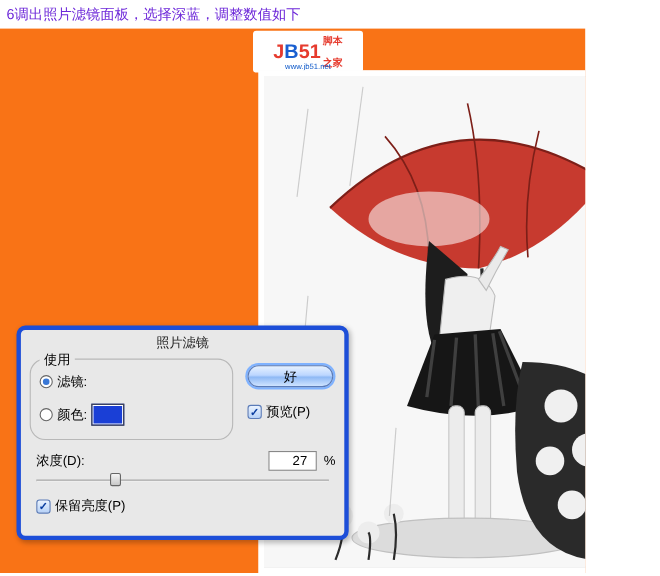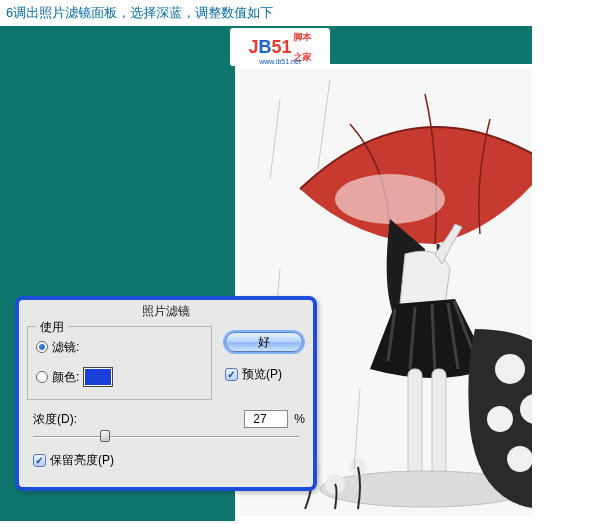--- a/index.html
+++ b/index.html
@@ -1,45 +1,45 @@
 <!DOCTYPE html>
 <html><head>
 <meta charset="utf-8">
 <style>
   * { box-sizing: border-box; margin: 0; padding: 0; }
   body { font-family: "Microsoft YaHei", "PingFang SC", sans-serif; font-size: 12px; background: #fff; width: 600px; }
-  .caption { padding: 4px 6px; font-size: 13px; color: #0369a1; }
-  .canvas-area { position: relative; width: 532px; height: 495px; background: #0f766e; overflow: hidden; }
+  .caption { padding: 4px 6px; font-size: 13px; color: #6d28d9; }
+  .canvas-area { position: relative; width: 532px; height: 495px; background: #f97316; overflow: hidden; }
   .logo { position: absolute; left: 230px; top: 2px; width: 100px; height: 38px; background: #fff; border-radius: 3px; display: flex; align-items: center; justify-content: center; }
   .logo-main { font-weight: 900; font-size: 18px; }
   .logo-j { color: #e63b2e; }
   .logo-b { color: #1a5fd0; }
   .logo-51 { color: #e63b2e; }
   .logo-side { display: flex; flex-direction: column; font-size: 9px; line-height: 10px; color: #e63b2e; margin-left: 2px; font-weight: 700; gap: 10px; }
   .logo-url { position: absolute; bottom: 1px; left: 6px; right: 6px; font-size: 7px; color: #0a56c8; text-align: center; }
   .artwork { position: absolute; left: 235px; top: 38px; width: 355px; height: 457px; background: #fcfcfc; border: 5px solid #fff; box-shadow: inset 0 0 0 1px #d0d0d0; }
   .art-svg { width: 100%; height: 100%; display: block; }
   .dialog { position: absolute; left: 15px; top: 270px; width: 302px; height: 195px; background: #e8e8e8; border: 4px solid #1d4ed8; border-radius: 8px; box-shadow: 2px 2px 5px rgba(0,0,0,0.25); }
   .dialog-title { text-align: center; font-size: 12px; padding: 3px 0 4px; color: #222; }
   .dialog-body { position: relative; padding: 2px 8px 6px; }
-  .fieldset { border: 1px solid #b8b8b8; border-radius: 0; padding: 8px 8px 10px; width: 185px; position: relative; }
+  .fieldset { border: 1px solid #b8b8b8; border-radius: 14px; padding: 8px 8px 10px; width: 185px; position: relative; }
   .legend { position: absolute; top: -8px; left: 8px; background: #e8e8e8; padding: 0 4px; font-size: 12px; }
   .row { display: flex; align-items: center; height: 24px; margin-bottom: 6px; gap: 4px; }
   .radio { width: 12px; height: 12px; border: 1px solid #666; border-radius: 50%; display: inline-flex; align-items: center; justify-content: center; background: #fff; }
   .radio.checked::after { content: ""; width: 6px; height: 6px; border-radius: 50%; background: #3a78d6; }
   .select { flex: 1; height: 20px; background: #fff; border: 1px solid #7a7a7a; border-radius: 3px; display: flex; align-items: center; padding: 0 18px 0 6px; position: relative; font-size: 12px; box-shadow: inset 0 1px 0 #fff; }
   .select-arrows { position: absolute; right: 2px; top: 1px; bottom: 1px; width: 14px; background: linear-gradient(#a9c4ef,#6f9be0); border-radius: 2px; display: flex; flex-direction: column; align-items: center; justify-content: center; font-size: 7px; color: #253a6f; line-height: 6px; }
   .swatch { width: 30px; height: 20px; border: 1px solid #444; box-shadow: inset 0 0 0 1px #fff; }
   .btns { position: absolute; right: 10px; top: 8px; width: 78px; display: flex; flex-direction: column; gap: 6px; align-items: stretch; }
   .aqua-btn { height: 20px; border-radius: 10px; border: 1px solid #5a7bb8; background: linear-gradient(#e6f1ff 0%,#bcd6ff 45%,#8fb9f5 55%,#cfe4ff 100%); font-size: 12px; color: #000; display: flex; align-items: center; justify-content: center; cursor: pointer; }
   .aqua-btn.default { box-shadow: 0 0 0 2px #7fb2ff; }
   .checkbox { width: 13px; height: 13px; border: 1px solid #5a7bb8; border-radius: 3px; background: linear-gradient(#eaf3ff,#b6d1f7); display: inline-flex; align-items: center; justify-content: center; font-size: 10px; color: #0b3ea0; font-weight: 700; }
   .preview-row { display: flex; align-items: center; gap: 4px; margin-top: 8px; }
   .density-row { display: flex; align-items: center; gap: 6px; margin: 10px 0 2px 6px; }
-  .density-input { width: 44px; height: 18px; background: #fff; border: 1px solid #888; padding: 0 8px; font-size: 12px; text-align: left; }
+  .density-input { width: 44px; height: 18px; background: #fff; border: 1px solid #888; padding: 0 8px; font-size: 12px; text-align: right; }
   .slider-wrap { margin: 0 6px; height: 14px; position: relative; }
   .slider-track { position: absolute; top: 6px; left: 0; right: 0; height: 2px; background: #9a9a9a; border-bottom: 1px solid #fff; }
   .slider-thumb { position: absolute; top: 0; width: 10px; height: 12px; background: linear-gradient(#f5f5f5,#c8c8c8); border: 1px solid #666; border-radius: 2px; }
   .preserve-row { display: flex; align-items: center; gap: 4px; margin: 8px 0 0 6px; }
 </style>
 </head>
 <body>
 
 <div class="caption">6调出照片滤镜面板，选择深蓝，调整数值如下</div>
 

